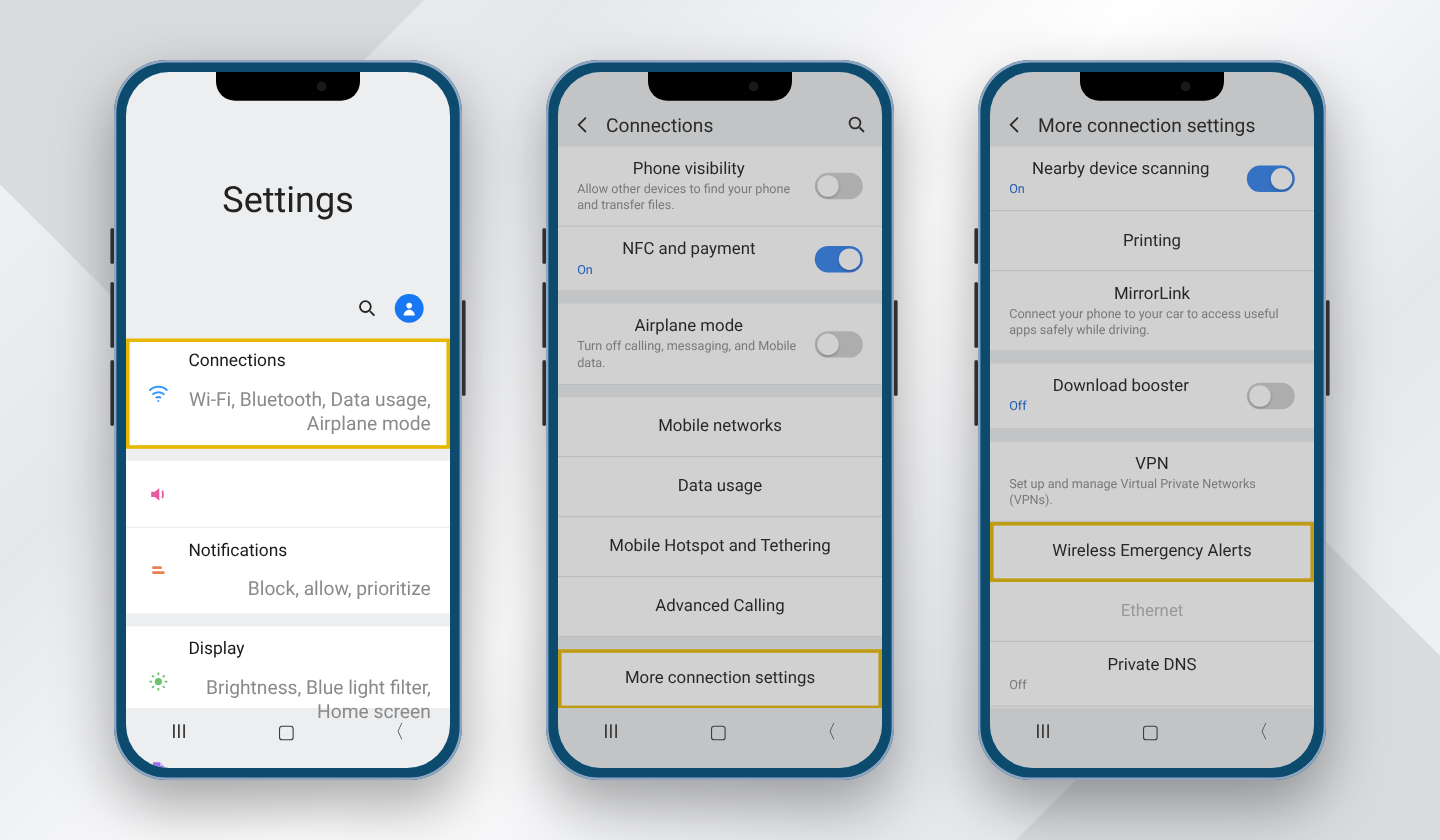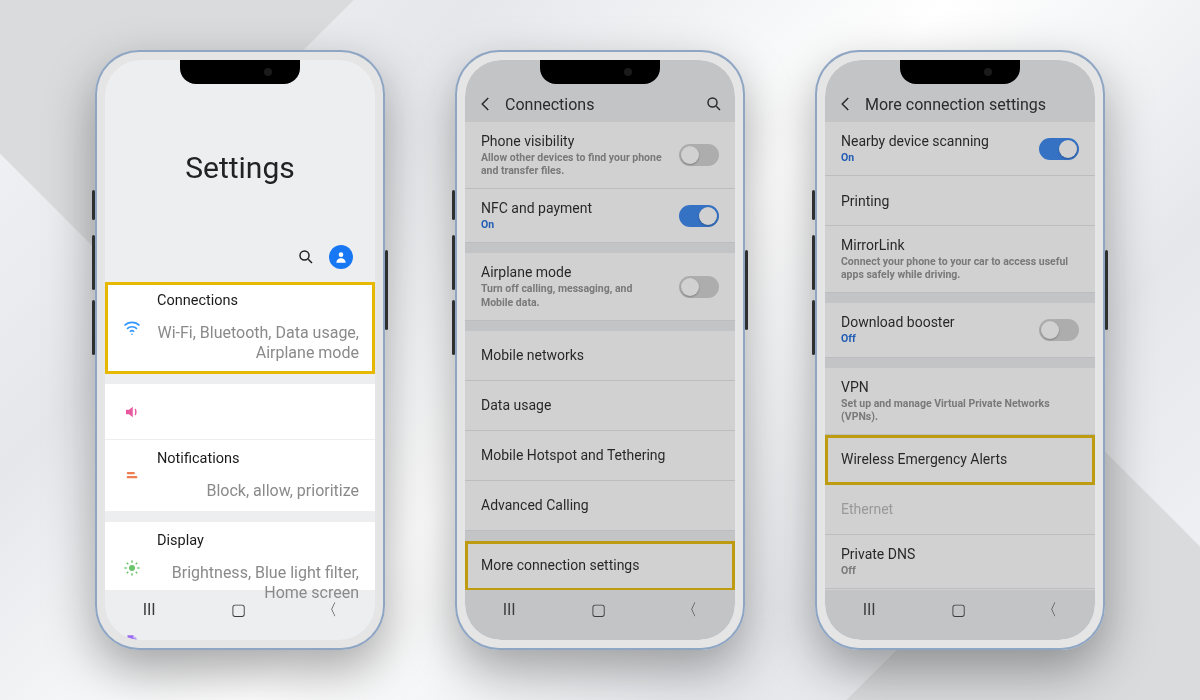--- a/index.html
+++ b/index.html
@@ -29,21 +29,21 @@
     align-items: center;
     gap: 70px;
     z-index: 1;
   }
 
   .phone {
     position: relative;
     width: 290px;
     height: 600px;
     border-radius: 44px;
-    background: #e5e5e5;
+    background: #0c4a6e;
     padding: 10px;
     box-shadow: 0 20px 50px rgba(0,0,0,0.35), 0 0 0 2px #8ea6c4 inset;
   }
   .phone .side-btn { position:absolute; background:#2f2f2f; border-radius:2px; }
   .phone .sb1 { left:-3px; top:140px; width:3px; height:30px; }
   .phone .sb2 { left:-3px; top:185px; width:3px; height:55px; }
   .phone .sb3 { left:-3px; top:250px; width:3px; height:55px; }
   .phone .sb4 { right:-3px; top:200px; width:3px; height:80px; }
 
   .screen {
@@ -155,22 +155,22 @@
     overflow:hidden;
   }
   .row2 {
     display:flex; align-items:center;
     padding: 11px 16px;
     border-bottom:1px solid #e4e5e7;
     min-height:50px;
     gap:12px;
   }
   .row2 .txt{flex:1;}
-  .row2 .ttl{font-size:14px;color:#1b1b1b;}
-  .row2 .sub{font-size:10.5px;color:#8a8a8a;margin-top:2px;line-height:1.25;font-weight:bold;}
+  .row2 .ttl{font-size:14px;color:#1b1b1b;text-align:center;}
+  .row2 .sub{font-size:10.5px;color:#8a8a8a;margin-top:2px;line-height:1.25;}
   .row2 .sub.on{color:#1565d8;}
   .row2.disabled .ttl{color:#b5b5b5;}
 
   
   .navbar {
     position:absolute; bottom:10px; left:0; right:0;
     height:30px;
     display:flex; justify-content:space-around; 
     color:#3a3a3a;
   }

